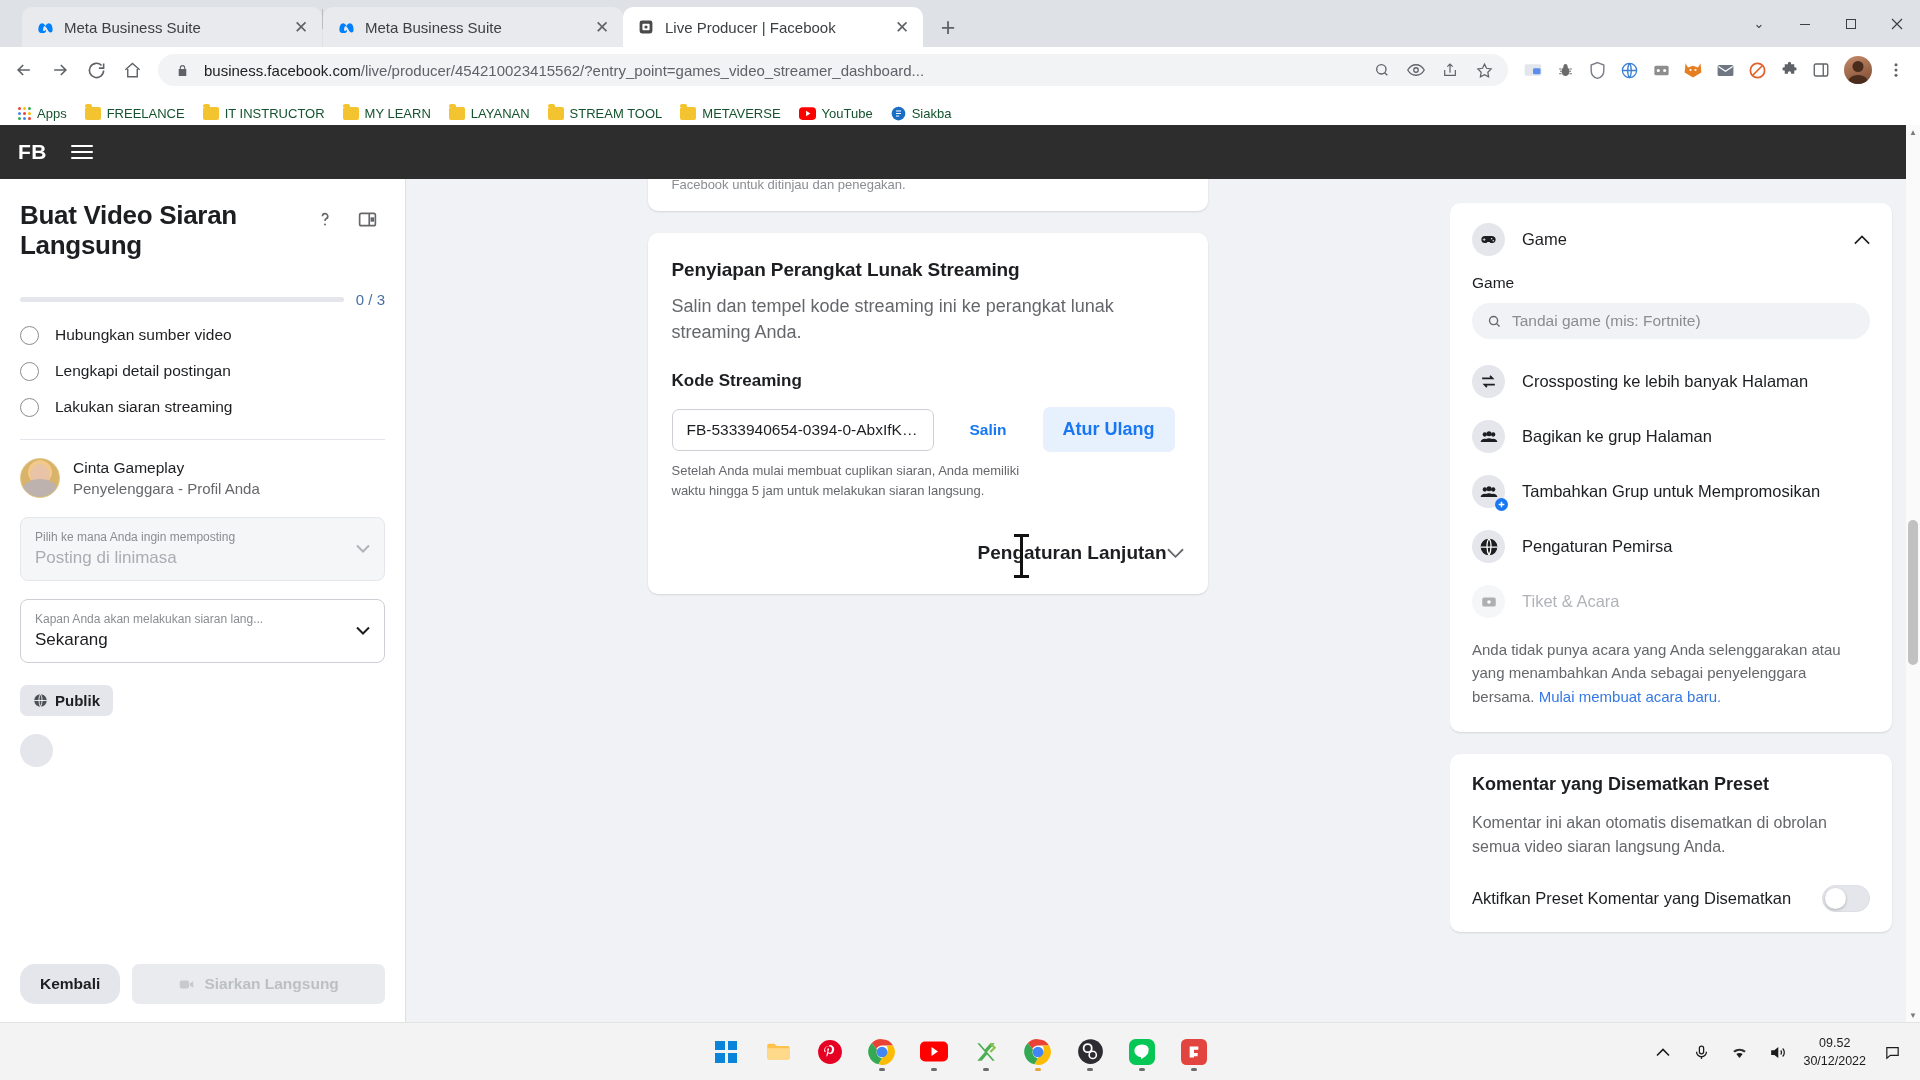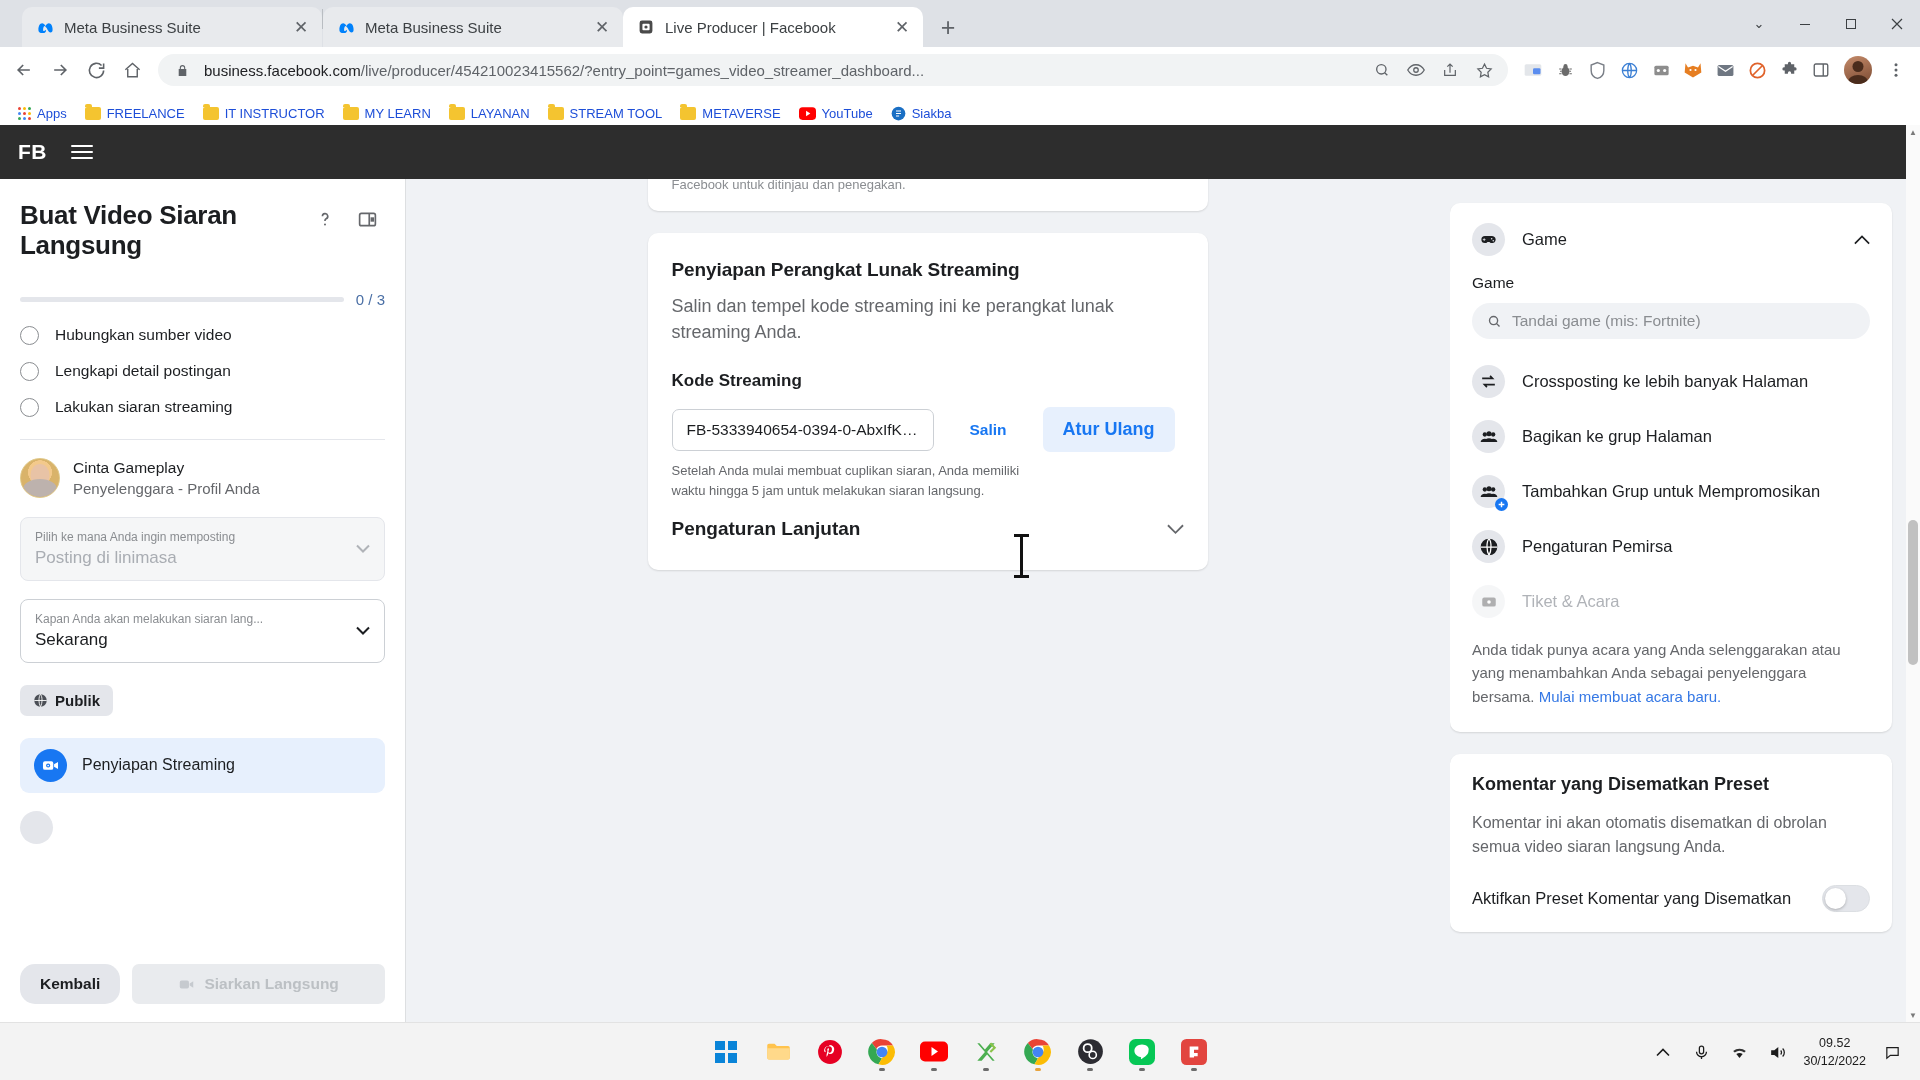--- a/index.html
+++ b/index.html
@@ -47,21 +47,21 @@
   .omni-url .host { color:#202124; }
   .omni-url .path { color:#5f6368; }
   .omni-ico { width: 24px; height:24px; display:flex;align-items:center;justify-content:center; color:#5f6368; flex:0 0 24px;}
   .ext-icons { display:flex; align-items:center; gap: 2px; }
   .ext { width: 30px; height: 30px; display:flex;align-items:center;justify-content:center; border-radius:50%;}
   .avatar-btn { width: 28px; height: 28px; border-radius: 50%; background: linear-gradient(160deg,#c58b6a,#7a4a32); margin: 0 4px; overflow:hidden; position:relative;}
   .avatar-btn::after{content:"";position:absolute;left:50%;top:5px;transform:translateX(-50%);width:11px;height:11px;border-radius:50%;background:#4a2c1c;}
   .avatar-btn::before{content:"";position:absolute;left:50%;bottom:-5px;transform:translateX(-50%);width:20px;height:14px;border-radius:50% 50% 0 0;background:#4a2c1c;}
 
   .bookmarks { height: 32px; background:#fff; display:flex; align-items:center; padding: 0 10px; gap: 2px; flex:0 0 32px;}
-  .bm { display:flex; align-items:center; gap:6px; padding: 4px 8px; border-radius: 4px; font-size: 13px; color:#1d4ed8; white-space:nowrap;margin-top:9px;}
+  .bm { display:flex; align-items:center; gap:6px; padding: 4px 8px; border-radius: 4px; font-size: 13px; color:#14532d; white-space:nowrap;margin-top:9px;}
   .bm-folder { width: 16px;height:13px;background:#f4c430;border-radius:2px; position:relative; flex:0 0 16px;}
   .bm-folder::before{content:"";position:absolute;top:-3px;left:0;width:7px;height:3px;background:#f4c430;border-radius:2px 2px 0 0;}
   .apps-grid { display:grid; grid-template-columns: repeat(3,3px); grid-template-rows: repeat(3,3px); gap:2px; flex:0 0 13px;}
   .apps-grid i { width:3px;height:3px;border-radius:50%; display:block;}
 
   
   .page { flex: 1; display: flex; position: relative; background:#f0f2f5; overflow: hidden;}
   .page-inner { flex:1; display:flex; flex-direction:column; min-width:0;}
 
   .fbheader { height: 54px; background: #2d2d2d; display:flex; align-items:center; padding: 0 18px; gap: 24px; flex:0 0 54px;}
@@ -117,21 +117,21 @@
   .card.setup { margin-top: 22px; padding: 26px 24px 30px;}
   .card-h { font-size:19px; font-weight:700; color:#1c1e21; letter-spacing:-0.1px;}
   .card-sub { font-size:18px; color:#65676b; margin-top:12px; line-height:1.45;}
   .field-label { font-size:17px; font-weight:700; color:#1c1e21; margin-top:26px;}
   .key-row { display:flex; align-items:center; gap: 28px; margin-top: 16px;}
   .key-input { flex:1; max-width: 262px; border:1px solid #ccd0d5; border-radius:7px; padding: 11px 14px; font-size:15.5px; color:#1c1e21;
                white-space:nowrap; overflow:hidden; text-overflow:ellipsis; background:#fff; position:relative;}
   .link-btn { color:#1877f2; font-size:15.5px; font-weight:600; background:none; border:none; font-family:inherit; padding: 6px 8px; border-radius:6px;}
   .blue-btn { background:#e7f0fd; color:#1877f2; border:none; border-radius:7px; padding: 12px 20px; font-size:18px; font-weight:600; font-family:Liberation Sans, sans-serif;}
   .key-note { font-size:13px; color:#65676b; margin-top: 9px; line-height:1.5; max-width: 350px;}
-  .adv-row { display:flex; align-items:center; justify-content:space-between; margin-top: 18px;}
+  .adv-row { display:flex; align-items:center; justify-content:flex-end; margin-top: 42px;}
   .adv-title { font-size:19px; font-weight:700; color:#1c1e21;}
   .text-cursor { position:absolute; width: 3px; height: 44px; background:#111; left: 615px; top: 355px; pointer-events:none;}
   .text-cursor::before, .text-cursor::after { content:""; position:absolute; left:-6px; width:15px; height:3px; background:#111;}
   .text-cursor::before { top:0;} .text-cursor::after{ bottom:0;}
 
   
   .rightcol { width: 470px; flex:0 0 470px; padding: 0 28px 0 0; overflow:hidden;}
   .rcard { background:#fff; border-radius:10px; box-shadow:0 1px 2px rgba(0,0,0,.12); padding: 20px 22px 24px;}
   .rcard.first { margin-top: 24px;}
   .rcard.second { margin-top: 22px; padding-bottom: 20px;}
@@ -508,31 +508,20 @@
             <div class="privacy-pill">
               <span style="display:flex">
                 <svg width="15" height="15" viewBox="0 0 24 24" fill="#4b4f56">
                     <circle cx="12" cy="12" r="10"></circle>
                     <path d="M2 12h20M12 2c3.2 3.6 3.2 14.4 0 20M12 2c-3.2 3.6-3.2 14.4 0 20" stroke="#fff" stroke-width="1.4" fill="none"></path>
                   </svg>
               </span>
               <span>Publik</span>
             </div>
 
-            <div class="nav-item sel">
-              <span class="nav-ico-blue">
-                <svg width="19" height="19" viewBox="0 0 24 24">
-                    <rect x="2.5" y="6.5" width="13" height="11" rx="2.5" fill="#fff"></rect>
-                    <path d="M16.5 10.5l5-3v9l-5-3z" fill="#fff"></path>
-                    <circle cx="9" cy="12" r="2.6" fill="#1877f2"></circle>
-                    <circle cx="9" cy="12" r="1.1" fill="#fff"></circle>
-                  </svg>
-              </span>
-              <span class="nav-label">Penyiapan Streaming</span>
-            </div>
 
             <div class="nav-ghost"></div>
           </div>
 
           <div class="left-foot">
             <button class="btn-back">Kembali</button>
             <button class="btn-golive">
               <span style="display:flex">
                 <svg width="17" height="17" viewBox="0 0 24 24" fill="#c6cacf">
                     <rect x="2.5" y="6.5" width="13" height="11" rx="2.5"></rect>

